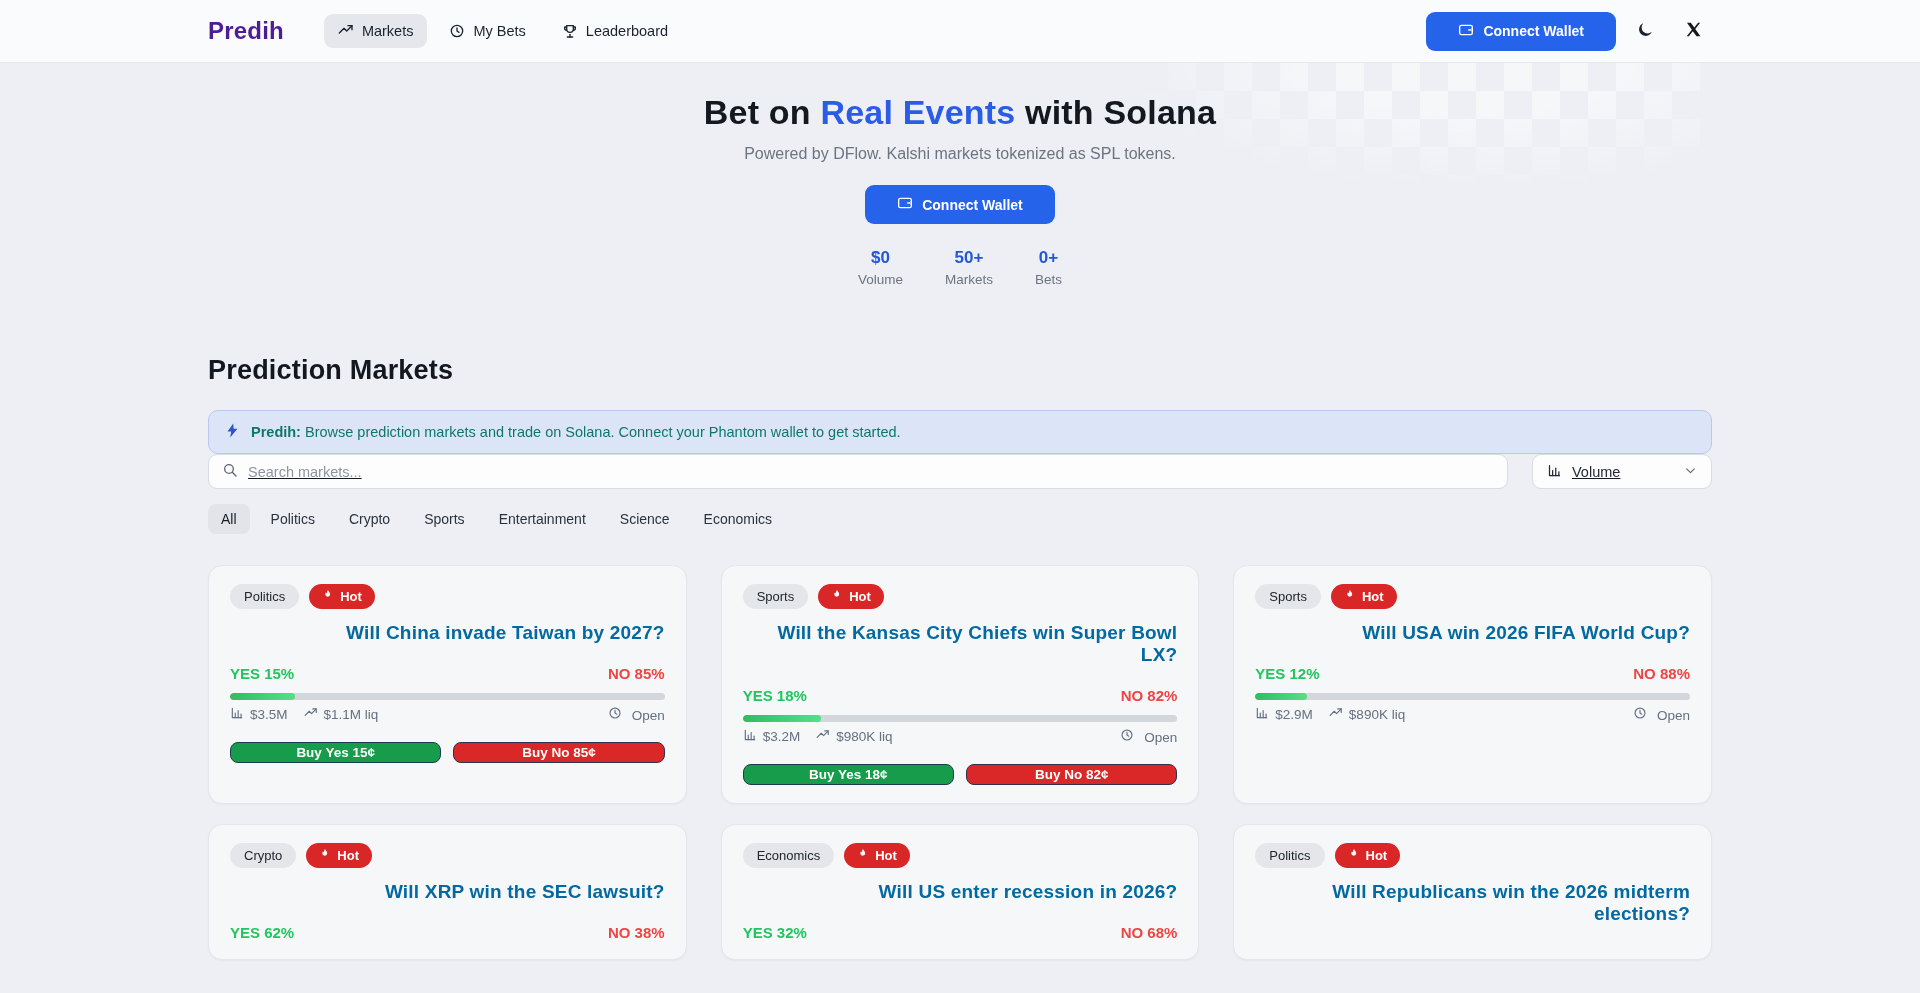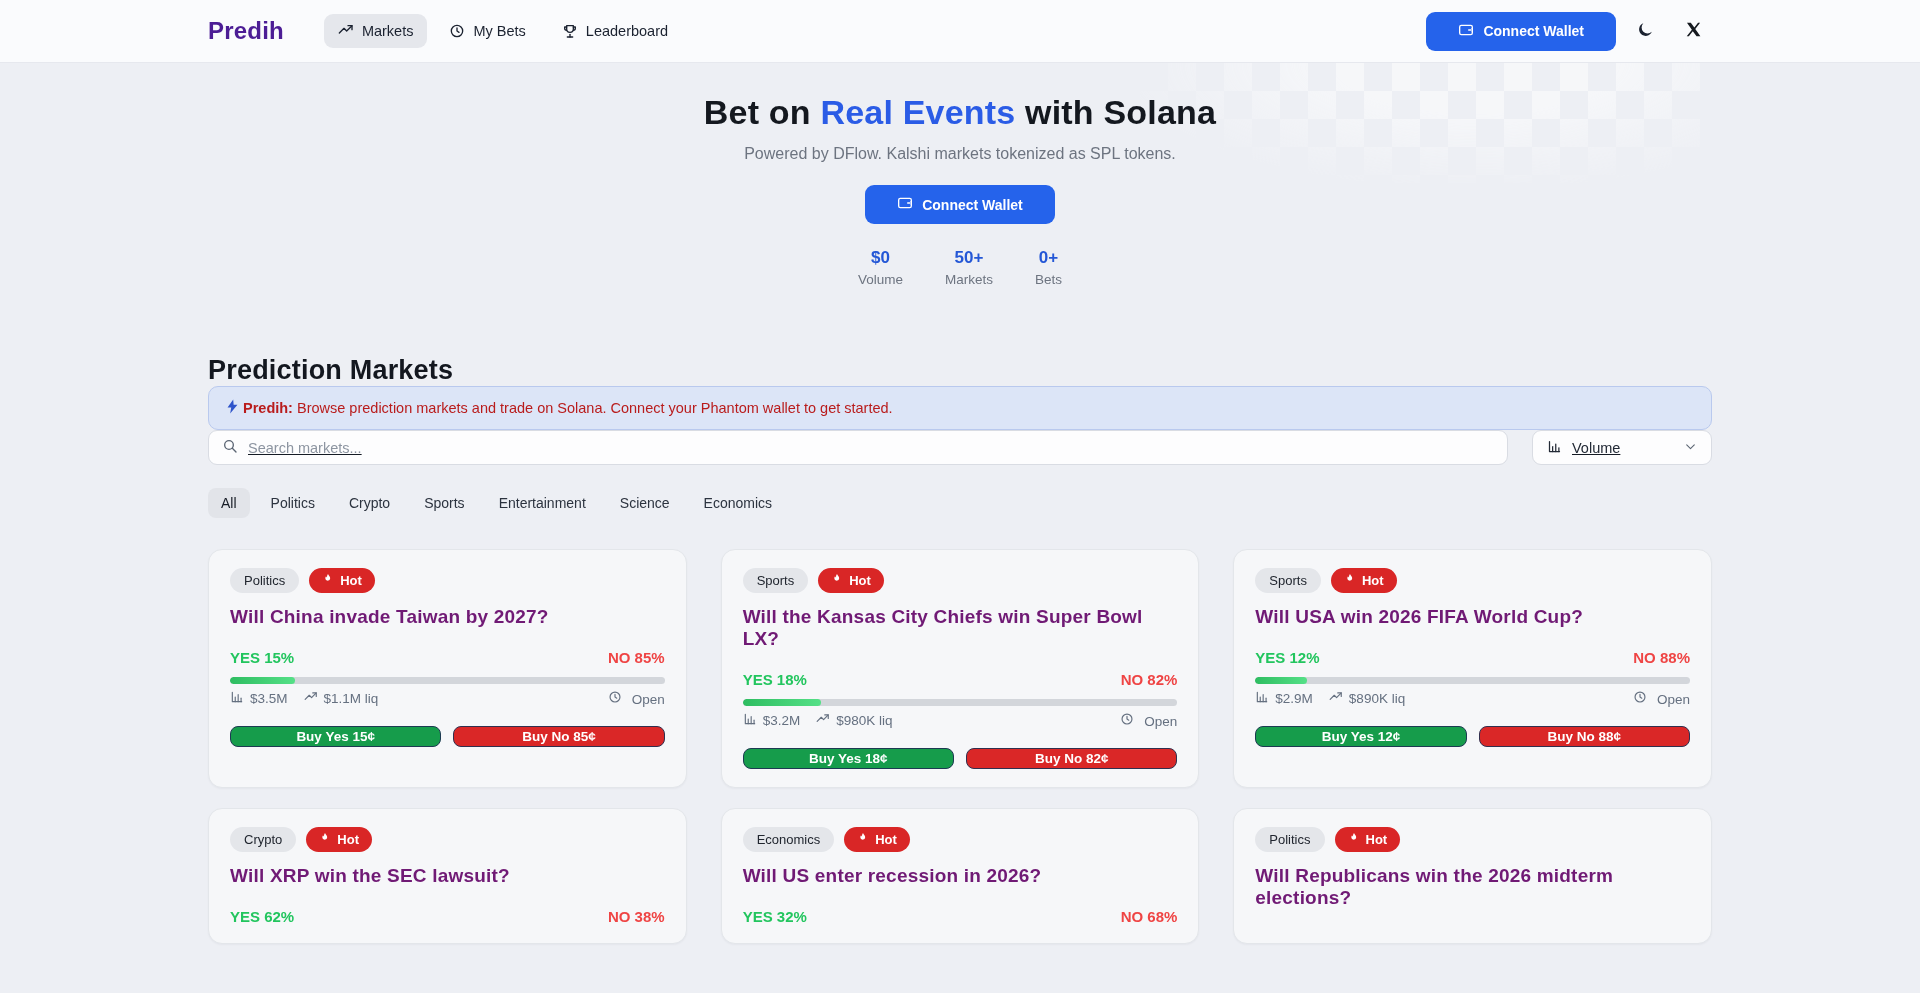--- a/index.html
+++ b/index.html
@@ -52,44 +52,44 @@
   .hero-sub { position:relative; margin-top:13px; font-size:16px; color:#6d7480; }
   .hero .btn-primary { position:relative; margin-top:22px; }
   .hero-stats { position:relative; margin-top:24px; display:flex; justify-content:center; gap:42px; }
   .stat-value { font-size:17px; font-weight:700; color:#2457d6; }
   .stat-label { margin-top:4px; font-size:13.5px; color:#6d7480; }
 
   
   .page-title { margin-top:28px; font-size:27px; font-weight:700; color:#13171f; letter-spacing:.2px; }
 
   .banner {
-    display:flex; align-items:center; gap:2px;
+    margin-top:24px; display:flex; align-items:center; gap:10px;
     background:#dce5f7; border:1px solid #b9c9ee; border-radius:10px;
-    padding:11px 15px; font-size:14.5px; color:#b91c1c;
+    padding:11px 15px; font-size:14.5px; color:#0f766e;
   }
   .banner b { font-weight:700; }
 
   .search-row { display:flex; gap:24px;text-decoration:underline; }
   .search-box {
     flex:1; display:flex; align-items:center; gap:10px;
     background:#fdfdfe; border:1px solid #d9dce3; border-radius:9px; padding:0 13px; height:35px;
   }
   .search-box input {
     flex:1; border:none; outline:none; background:transparent; font-size:14.5px; color:#333a46;
     font-family:inherit;
   }
   .search-box input::placeholder { color:#8d95a1; }
   .sort-select {
     width:180px; display:flex; align-items:center; gap:10px;
     background:#fdfdfe; border:1px solid #d9dce3; border-radius:9px; padding:0 14px; height:35px;
     font-size:14.5px; color:#232a36; cursor:pointer;
   }
   .sort-select .spacer { flex:1; }
 
-  .chips { margin-top:23px; display:flex; align-items:center; gap:8px; }
+  .chips { margin-top:15px; display:flex; align-items:center; gap:8px; }
   .chip {
     font-size:14px; color:#2c333f; padding:7px 13px; border-radius:8px; cursor:pointer;
     background:transparent; border:none; font-family:inherit;
   }
   .chip.active { background:#e2e4e9; color:#171c26; }
 
   
   .grid { margin-top:31px; display:grid; grid-template-columns:repeat(3, 1fr); gap:20px 34px; }
   .card {
     background:#f6f7f9; border:1px solid #e3e6ea; border-radius:14px; padding:18px 21px;
@@ -98,21 +98,21 @@
   .badges { display:flex; align-items:center; gap:10px; }
   .badge-cat {
     background:#e4e6ea; color:#21262f; font-size:13px; font-weight:500;
     padding:5px 14px; border-radius:999px;
   }
   .badge-hot {
     display:inline-flex; align-items:center; gap:6px;
     background:#d92626; color:#fff; font-size:13px; font-weight:700;
     padding:5px 13px; border-radius:999px;
   }
-  .card-title { margin-top:13px; font-size:19px; font-weight:700; color:#701a75; letter-spacing:.2px; }
+  .card-title { margin-top:13px; font-size:19px; font-weight:700; color:#0369a1; letter-spacing:.2px;text-align:right; }
   .odds-row { margin-top:21px; display:flex; justify-content:space-between; font-size:15px; font-weight:700; }
   .odds-yes { color:#22c55e; }
   .odds-no  { color:#ef4444; }
   .bar { margin-top:11px; height:7px; border-radius:5px; background:#d3d6db; overflow:hidden; }
   .bar-fill { height:100%; border-radius:5px; background:linear-gradient(90deg,#2ebd61,#55e087); }
   .meta-row { margin-top:6px; display:flex; align-items:center; font-size:13.5px; color:#657080; }
   .meta-left { display:flex; align-items:center; gap:16px; }
   .meta-item { display:flex; align-items:center; gap:6px; }
   .meta-open { margin-left:auto; display:flex; align-items:flex-end; gap:10px; }
   .buy-row { margin-top:19px; display:flex; gap:12px; }
@@ -438,24 +438,20 @@
       <span class="meta-open">
         <span>
           <svg class="ic" width="14" height="14" viewBox="0 0 24 24">
                 <circle cx="12" cy="12" r="8.5"></circle>
                 <polyline points="12,7.5 12,12 15,14"></polyline>
               </svg>
         </span>
         <span>Open</span>
       </span>
     </div>
-    <div class="buy-row">
-      <button class="buy buy-yes">Buy Yes 12¢</button>
-      <button class="buy buy-no">Buy No 88¢</button>
-    </div>
   </article>
 
   <article class="card">
     <div class="badges">
       <span class="badge-cat">Crypto</span>
       <span class="badge-hot">
         <span>
           <svg width="12" height="12" viewBox="0 0 24 24" fill="#ffffff">
                 <path d="M12 2c.8 3.2 4.4 4.6 4.4 8.6a4.9 4.9 0 0 1-9.8 0c0-1.6.6-2.9 1.5-4.1.3 1.1 1 2 2 2.5C9.8 6.3 10.7 3.9 12 2z"></path>
               </svg>

